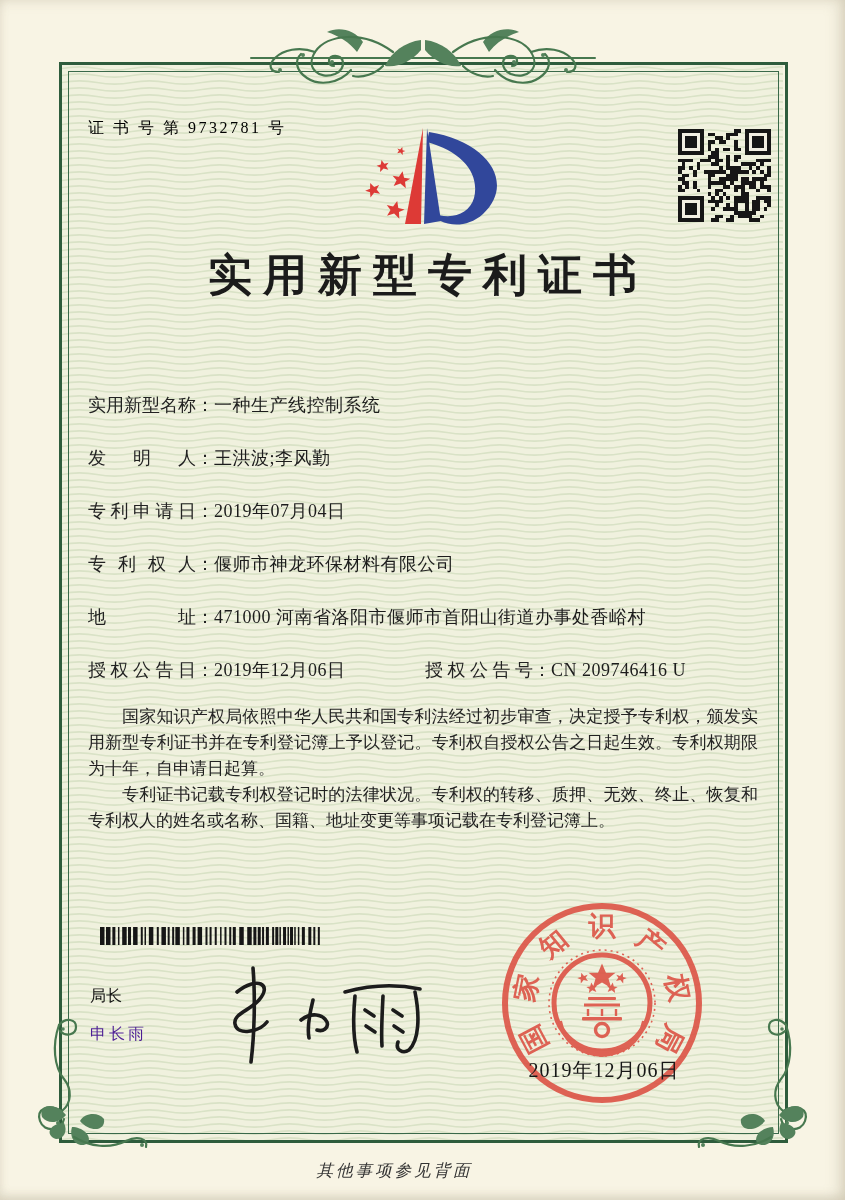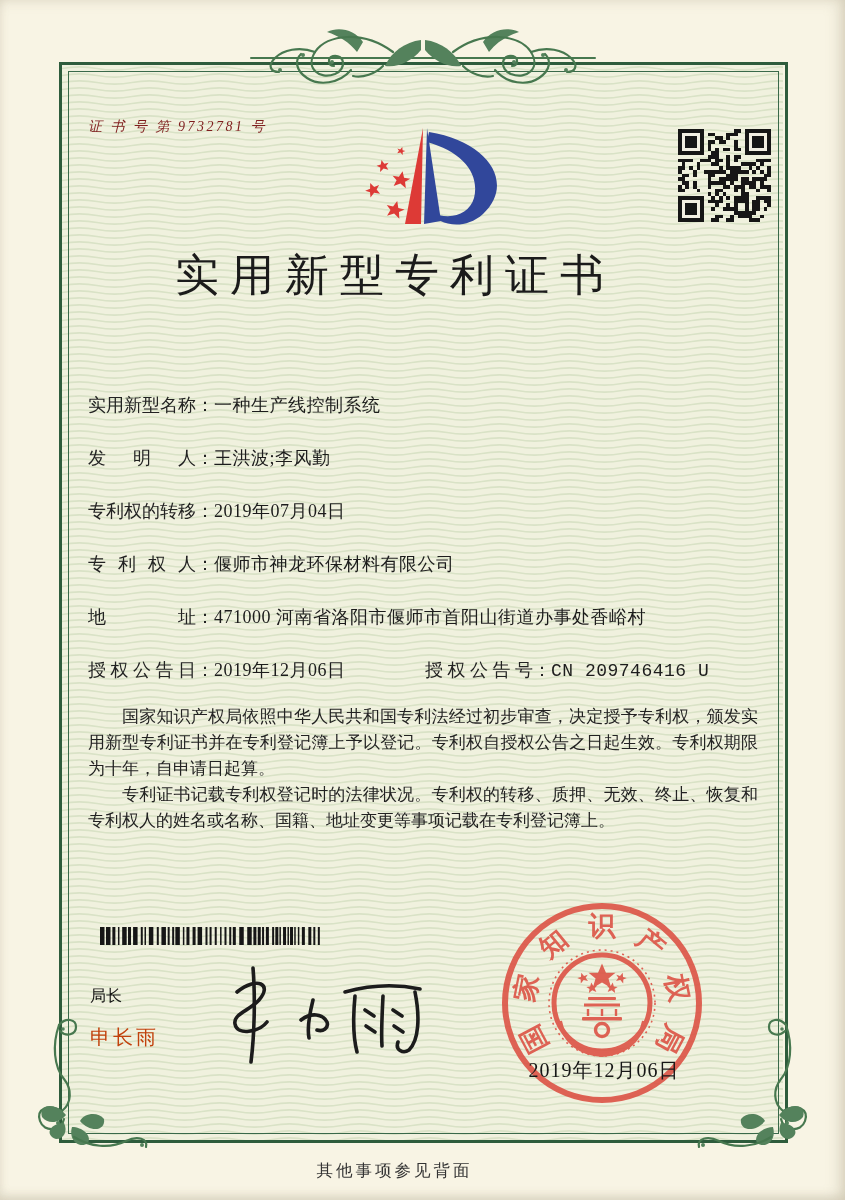--- a/index.html
+++ b/index.html
@@ -5,40 +5,40 @@
   html,body{margin:0;padding:0;background:#e8e4d4;}
   .paper{position:relative;width:845px;height:1200px;margin:0 auto;background:#f8f4e4;overflow:hidden;
          font-family:"Liberation Serif","DejaVu Serif",serif;color:#1e1e1e;
          box-shadow:inset -6px 0 14px rgba(150,140,110,.25), inset 0 -4px 10px rgba(150,140,110,.18);}
   .abs{position:absolute;}
   
   #guilloche{left:62px;top:65px;}
   
   .frame-outer{left:59px;top:62px;width:729px;height:1081px;border:3px solid #2e5c3c;box-sizing:border-box;}
   .frame-inner{left:68px;top:71px;width:711px;height:1063px;border:1.5px solid #39694a;box-sizing:border-box;}
-  .cert-no{left:88px;top:118px;font-size:14px;letter-spacing:2.5px;color:#7f1d1d;font-style:italic;}
-  .title{left:0;top:246px;width:779px;text-align:center;font-size:44px;font-weight:400;
+  .cert-no{left:88px;top:118px;font-size:16px;letter-spacing:2.5px;color:#000000;}
+  .title{left:0;top:246px;width:845px;text-align:center;font-size:44px;font-weight:700;
          letter-spacing:11px;padding-left:11px;box-sizing:border-box;color:#1b1b1b;}
   .fields{left:88px;top:352px;width:672px;font-size:18px;margin-top:41px;}
   .frow{height:27px;margin-bottom:26px;white-space:nowrap;}
   .flabel{display:inline-block;width:108px;text-align:justify;text-align-last:justify;vertical-align:top;color:#222;}
   .fcolon{display:inline-block;width:18px;color:#222;}
   .fvalue{color:#1c1c1c;letter-spacing:.5px;}
-  .fpair-right{position:absolute;left:337px;top:0;font-family:Liberation Mono, monospace;}
+  .fpair-right{position:absolute;left:337px;top:0;}
   .frow-last{position:relative;}
   .paras{left:88px;top:704px;width:670px;font-size:17px;line-height:26px;text-align:justify;color:#222;}
   .paras p{margin:0;text-indent:2em;}
   .barcode{left:100px;top:927px;width:224px;height:18px;}
   .director-title{left:90px;top:986px;font-family:"Liberation Sans","DejaVu Sans",sans-serif;font-size:16px;color:#101010;}
-  .director-name{left:90px;top:1024px;font-family:"Liberation Sans","DejaVu Sans",sans-serif;font-size:20px;letter-spacing:3px;color:#c2410c;text-align:right;}
+  .director-name{left:90px;top:1024px;font-family:"Liberation Sans","DejaVu Sans",sans-serif;font-size:16px;letter-spacing:3px;color:#4c1d95;text-align:right;}
   #signature{left:215px;top:962px;}
   #seal{left:492px;top:893px;}
   .seal-date{left:510px;top:1057px;width:188px;text-align:center;font-size:20px;letter-spacing:1px;color:#161616;}
   .page-indicator{left:0;top:1110px;width:845px;text-align:center;font-size:15.5px;letter-spacing:2px;color:#2a2a2a;}
-  .back-note{left:0;top:1160px;width:789px;text-align:center;font-size:16.5px;letter-spacing:3px;color:#333;}
+  .back-note{left:0;top:1160px;width:789px;text-align:center;font-size:16.5px;letter-spacing:3px;color:#333;font-style:italic;}
   .green-stroke{stroke:#47784f;fill:none;stroke-width:2.2;stroke-linecap:round;}
   .green-fill{fill:#54825c;stroke:none;}
   svg{display:block;}
 </style>
 </head>
 <body>
 
 <div class="paper">
 
   <svg width="0" height="0" style="position:absolute" aria-hidden="true">
@@ -335,21 +335,21 @@
   <div class="abs title">实用新型专利证书</div>
 
   <div class="abs fields">
     <div class="frow">
       <span class="flabel">实用新型名称</span><span class="fcolon">：</span><span class="fvalue">一种生产线控制系统</span>
     </div>
     <div class="frow">
       <span class="flabel">发明人</span><span class="fcolon">：</span><span class="fvalue">王洪波;李风勤</span>
     </div>
     <div class="frow">
-      <span class="flabel">专利权的转移</span><span class="fcolon">：</span><span class="fvalue">2019年07月04日</span>
+      <span class="flabel">专利申请日</span><span class="fcolon">：</span><span class="fvalue">2019年07月04日</span>
     </div>
     <div class="frow">
       <span class="flabel">专利权人</span><span class="fcolon">：</span><span class="fvalue">偃师市神龙环保材料有限公司</span>
     </div>
     <div class="frow">
       <span class="flabel">地址</span><span class="fcolon">：</span><span class="fvalue">471000 河南省洛阳市偃师市首阳山街道办事处香峪村</span>
     </div>
     <div class="frow frow-last">
       <span class="flabel">授权公告日</span><span class="fcolon">：</span><span class="fvalue">2019年12月06日</span>
       <span class="fpair-right">

